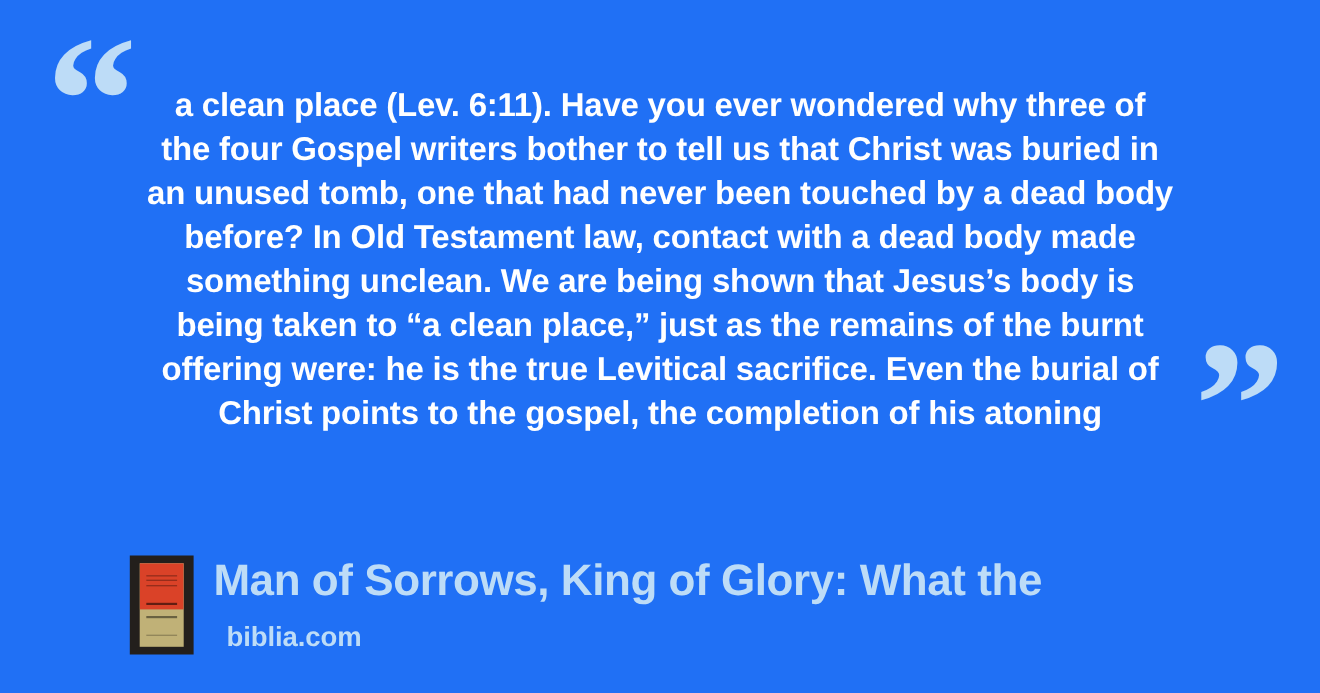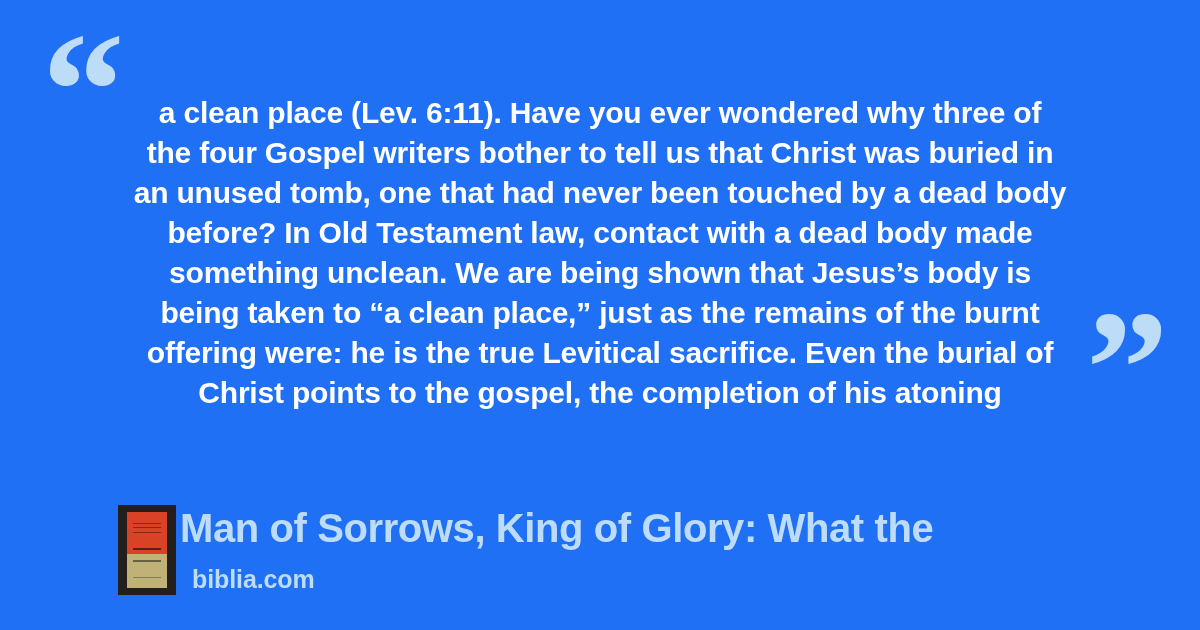--- a/index.html
+++ b/index.html
@@ -43,38 +43,38 @@
 
   
   #quote-block {
     position: absolute;
     left: 100px;
     top: 76px;
     width: 1000px;
     text-align: center;
   }
   #quote-text {
-    margin: 17px;
+    margin: 0;
     color: #ffffff;
     font-family: "Liberation Sans", sans-serif;
     font-weight: 700;
     font-size: 30px;
     line-height: 40px;
     letter-spacing: -0.2px;
     white-space: pre-line;
   }
 
   
   #footer {
     position: absolute;
     left: 118px;
     top: 505px;
     display: flex;
     align-items: flex-start;
-    gap: 4px;
+    gap: 18px;
   }
 
   
   #book-cover {
     position: relative;
     width: 58px;
     height: 90px;
     background: #231f1c;
     flex: 0 0 auto;
     box-sizing: border-box;

